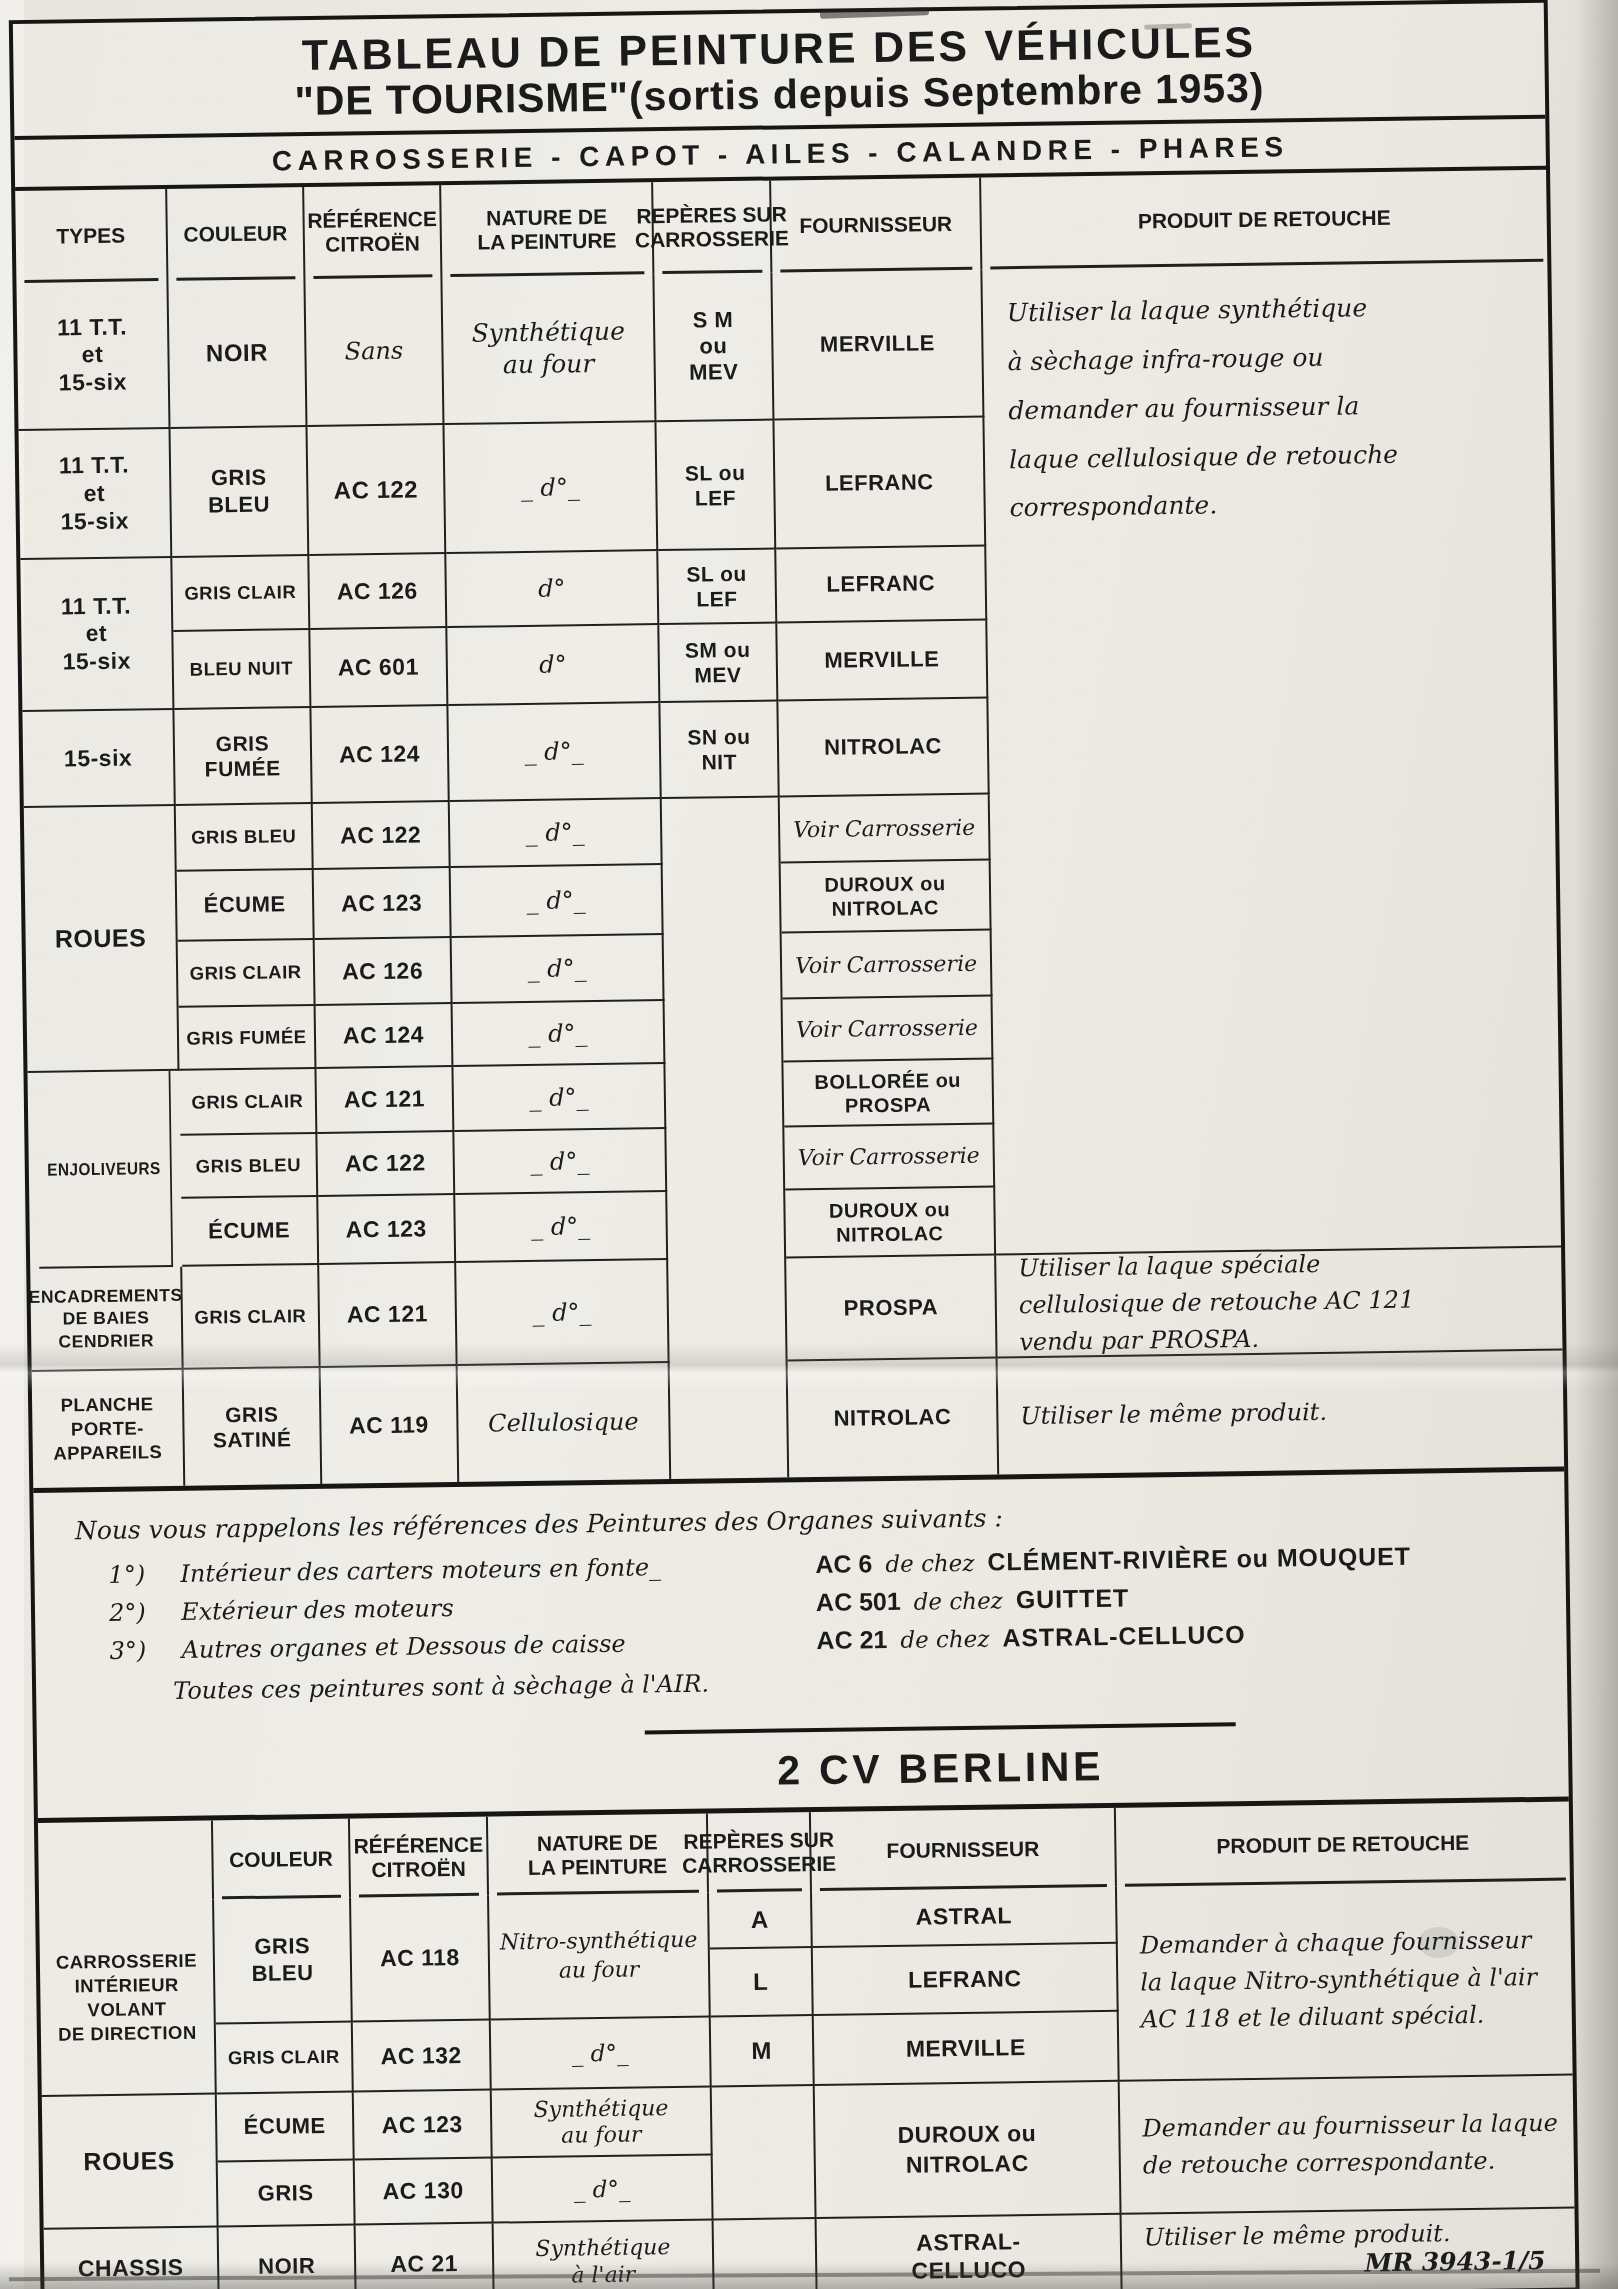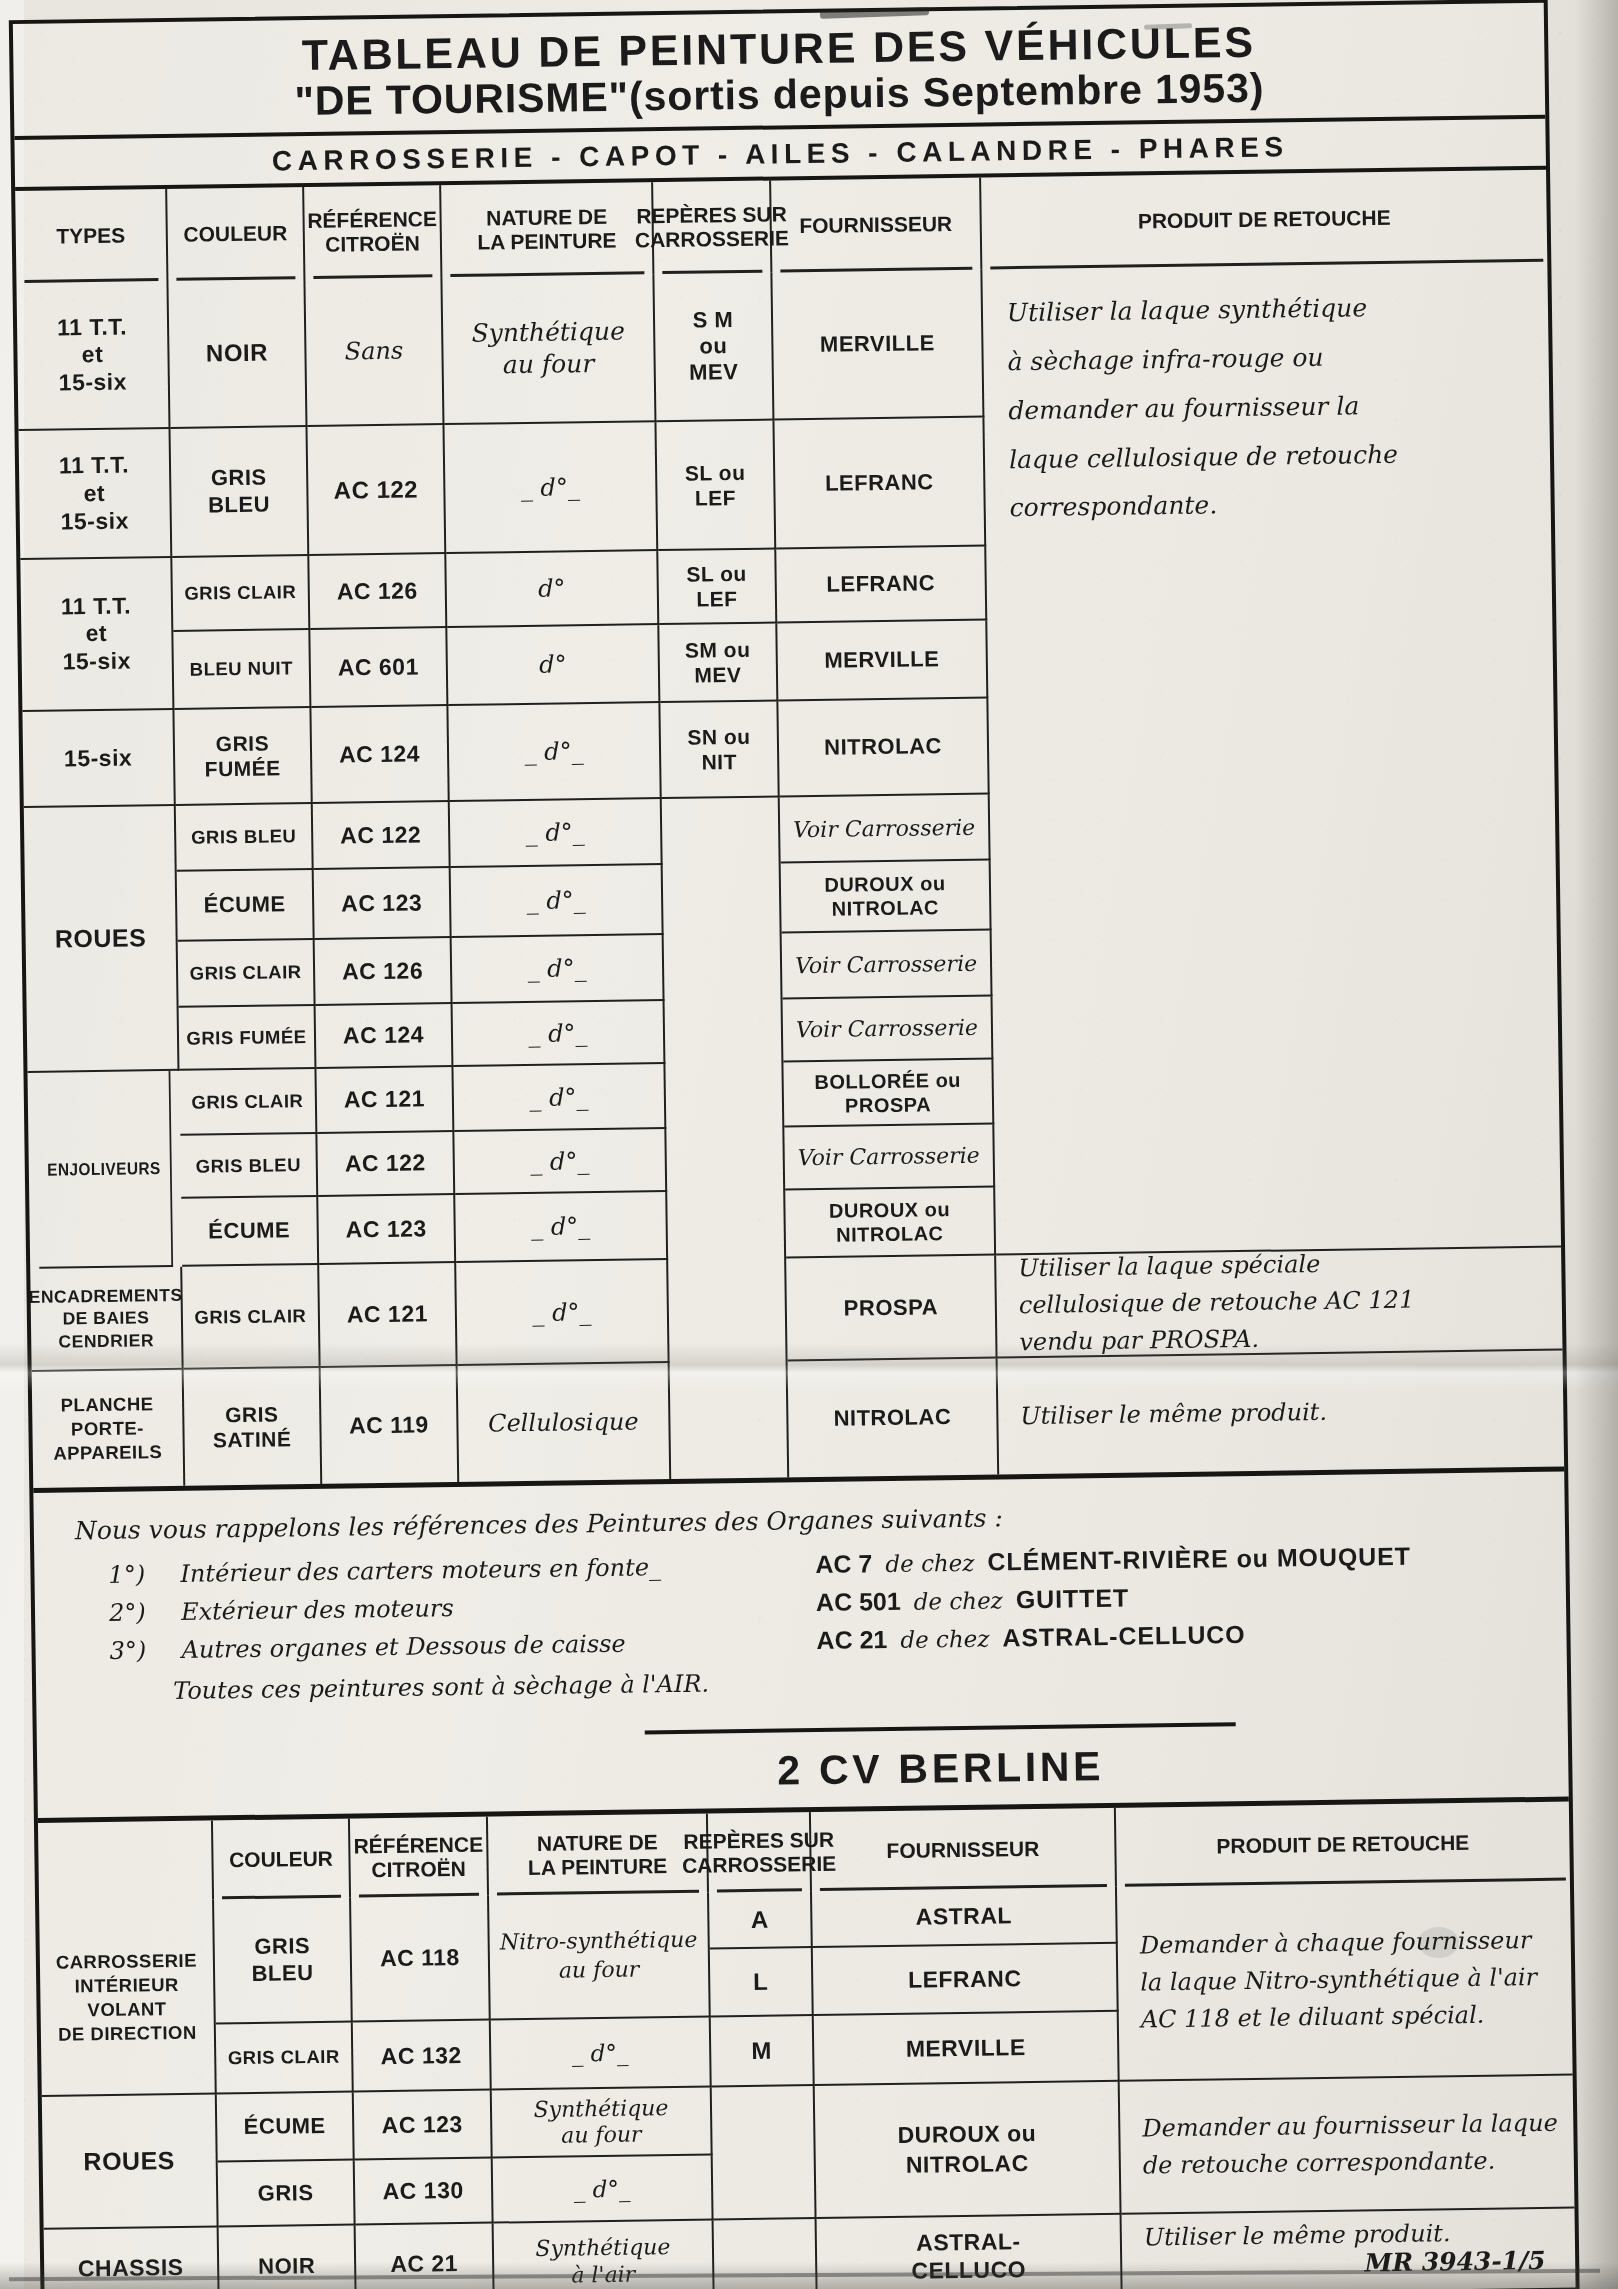--- a/index.html
+++ b/index.html
@@ -220,21 +220,21 @@
 vendu par PROSPA.</div>
       <div class="c scr ret-mid no-br no-bb" style="grid-area:15/7/16/8">Utiliser le même produit.</div>
     </div>
 
     <div class="notes">
       <div class="notes-intro scr">Nous vous rappelons les références des Peintures des Organes suivants :</div>
       <div class="note-row">
         <span class="note-num scr">1°)</span>
         <span class="note-label scr">Intérieur des carters moteurs en fonte_</span>
         <span class="note-ref">
-          <span class="note-code">AC 7</span>
+          <span class="note-code">AC 6</span>
           <span class="note-dechez scr">de chez</span>
           <span class="note-supplier">CLÉMENT-RIVIÈRE ou MOUQUET</span>
         </span>
       </div>
       <div class="note-row">
         <span class="note-num scr">2°)</span>
         <span class="note-label scr">Extérieur des moteurs</span>
         <span class="note-ref">
           <span class="note-code">AC 501</span>
           <span class="note-dechez scr">de chez</span>

